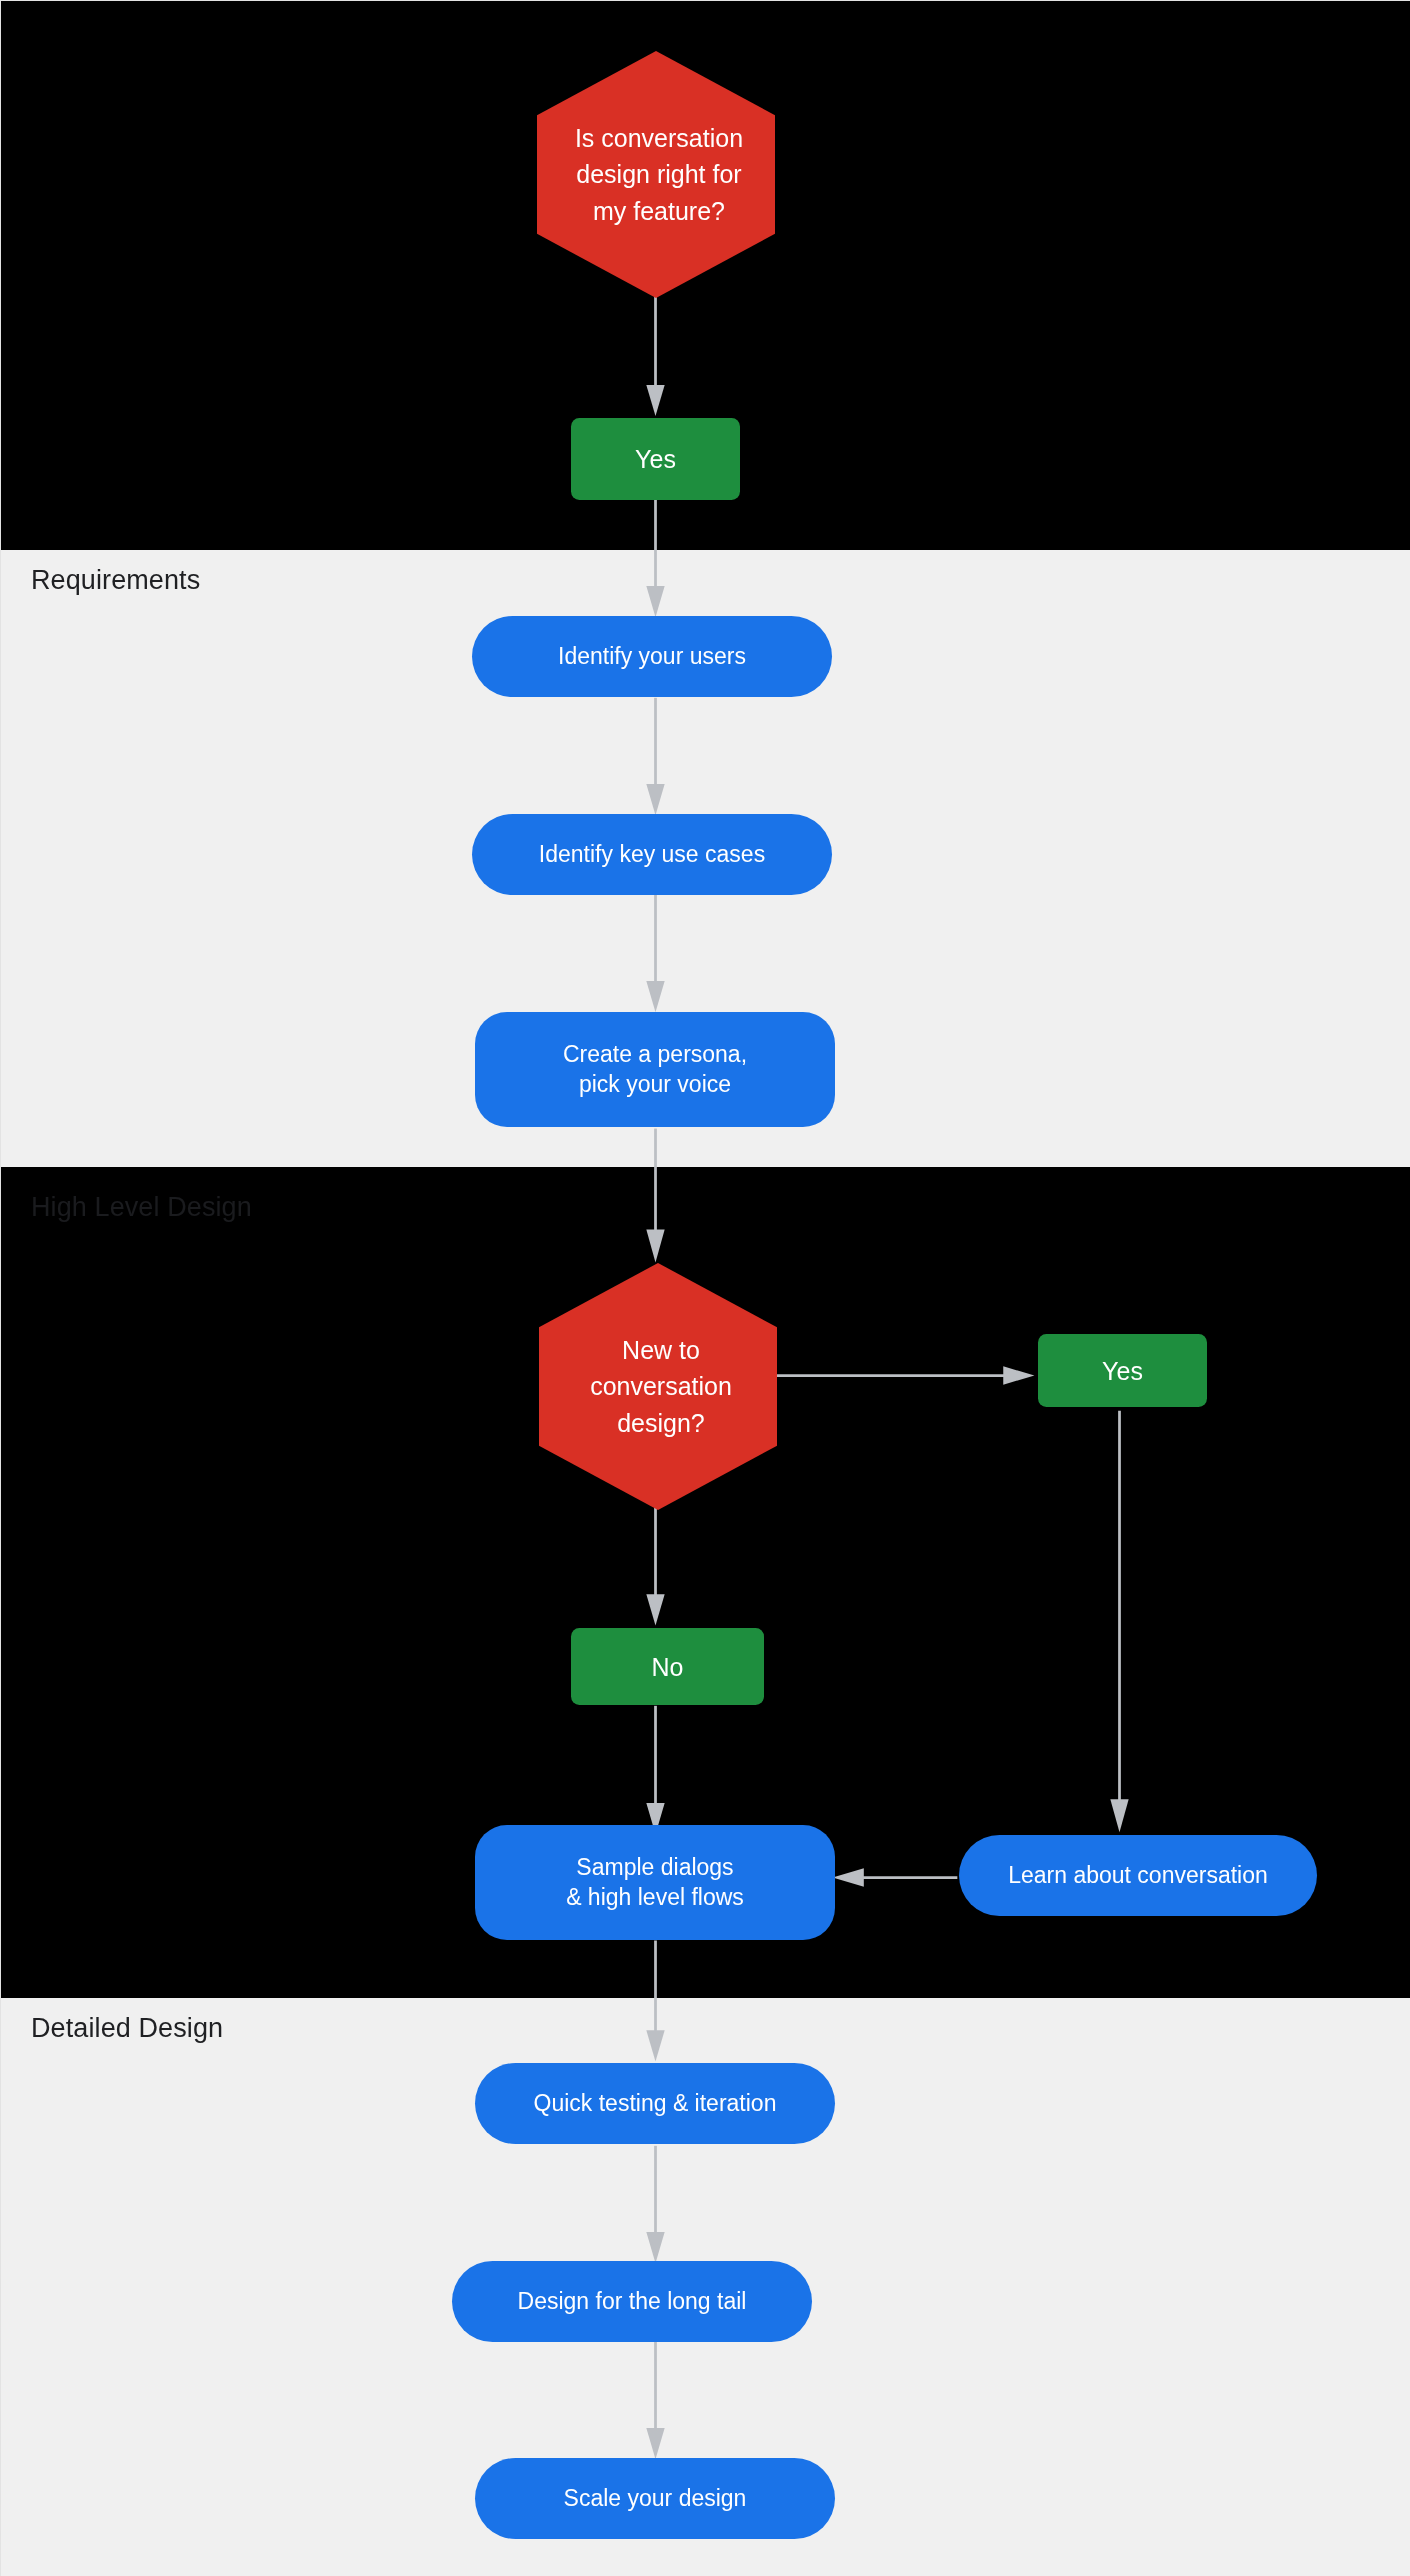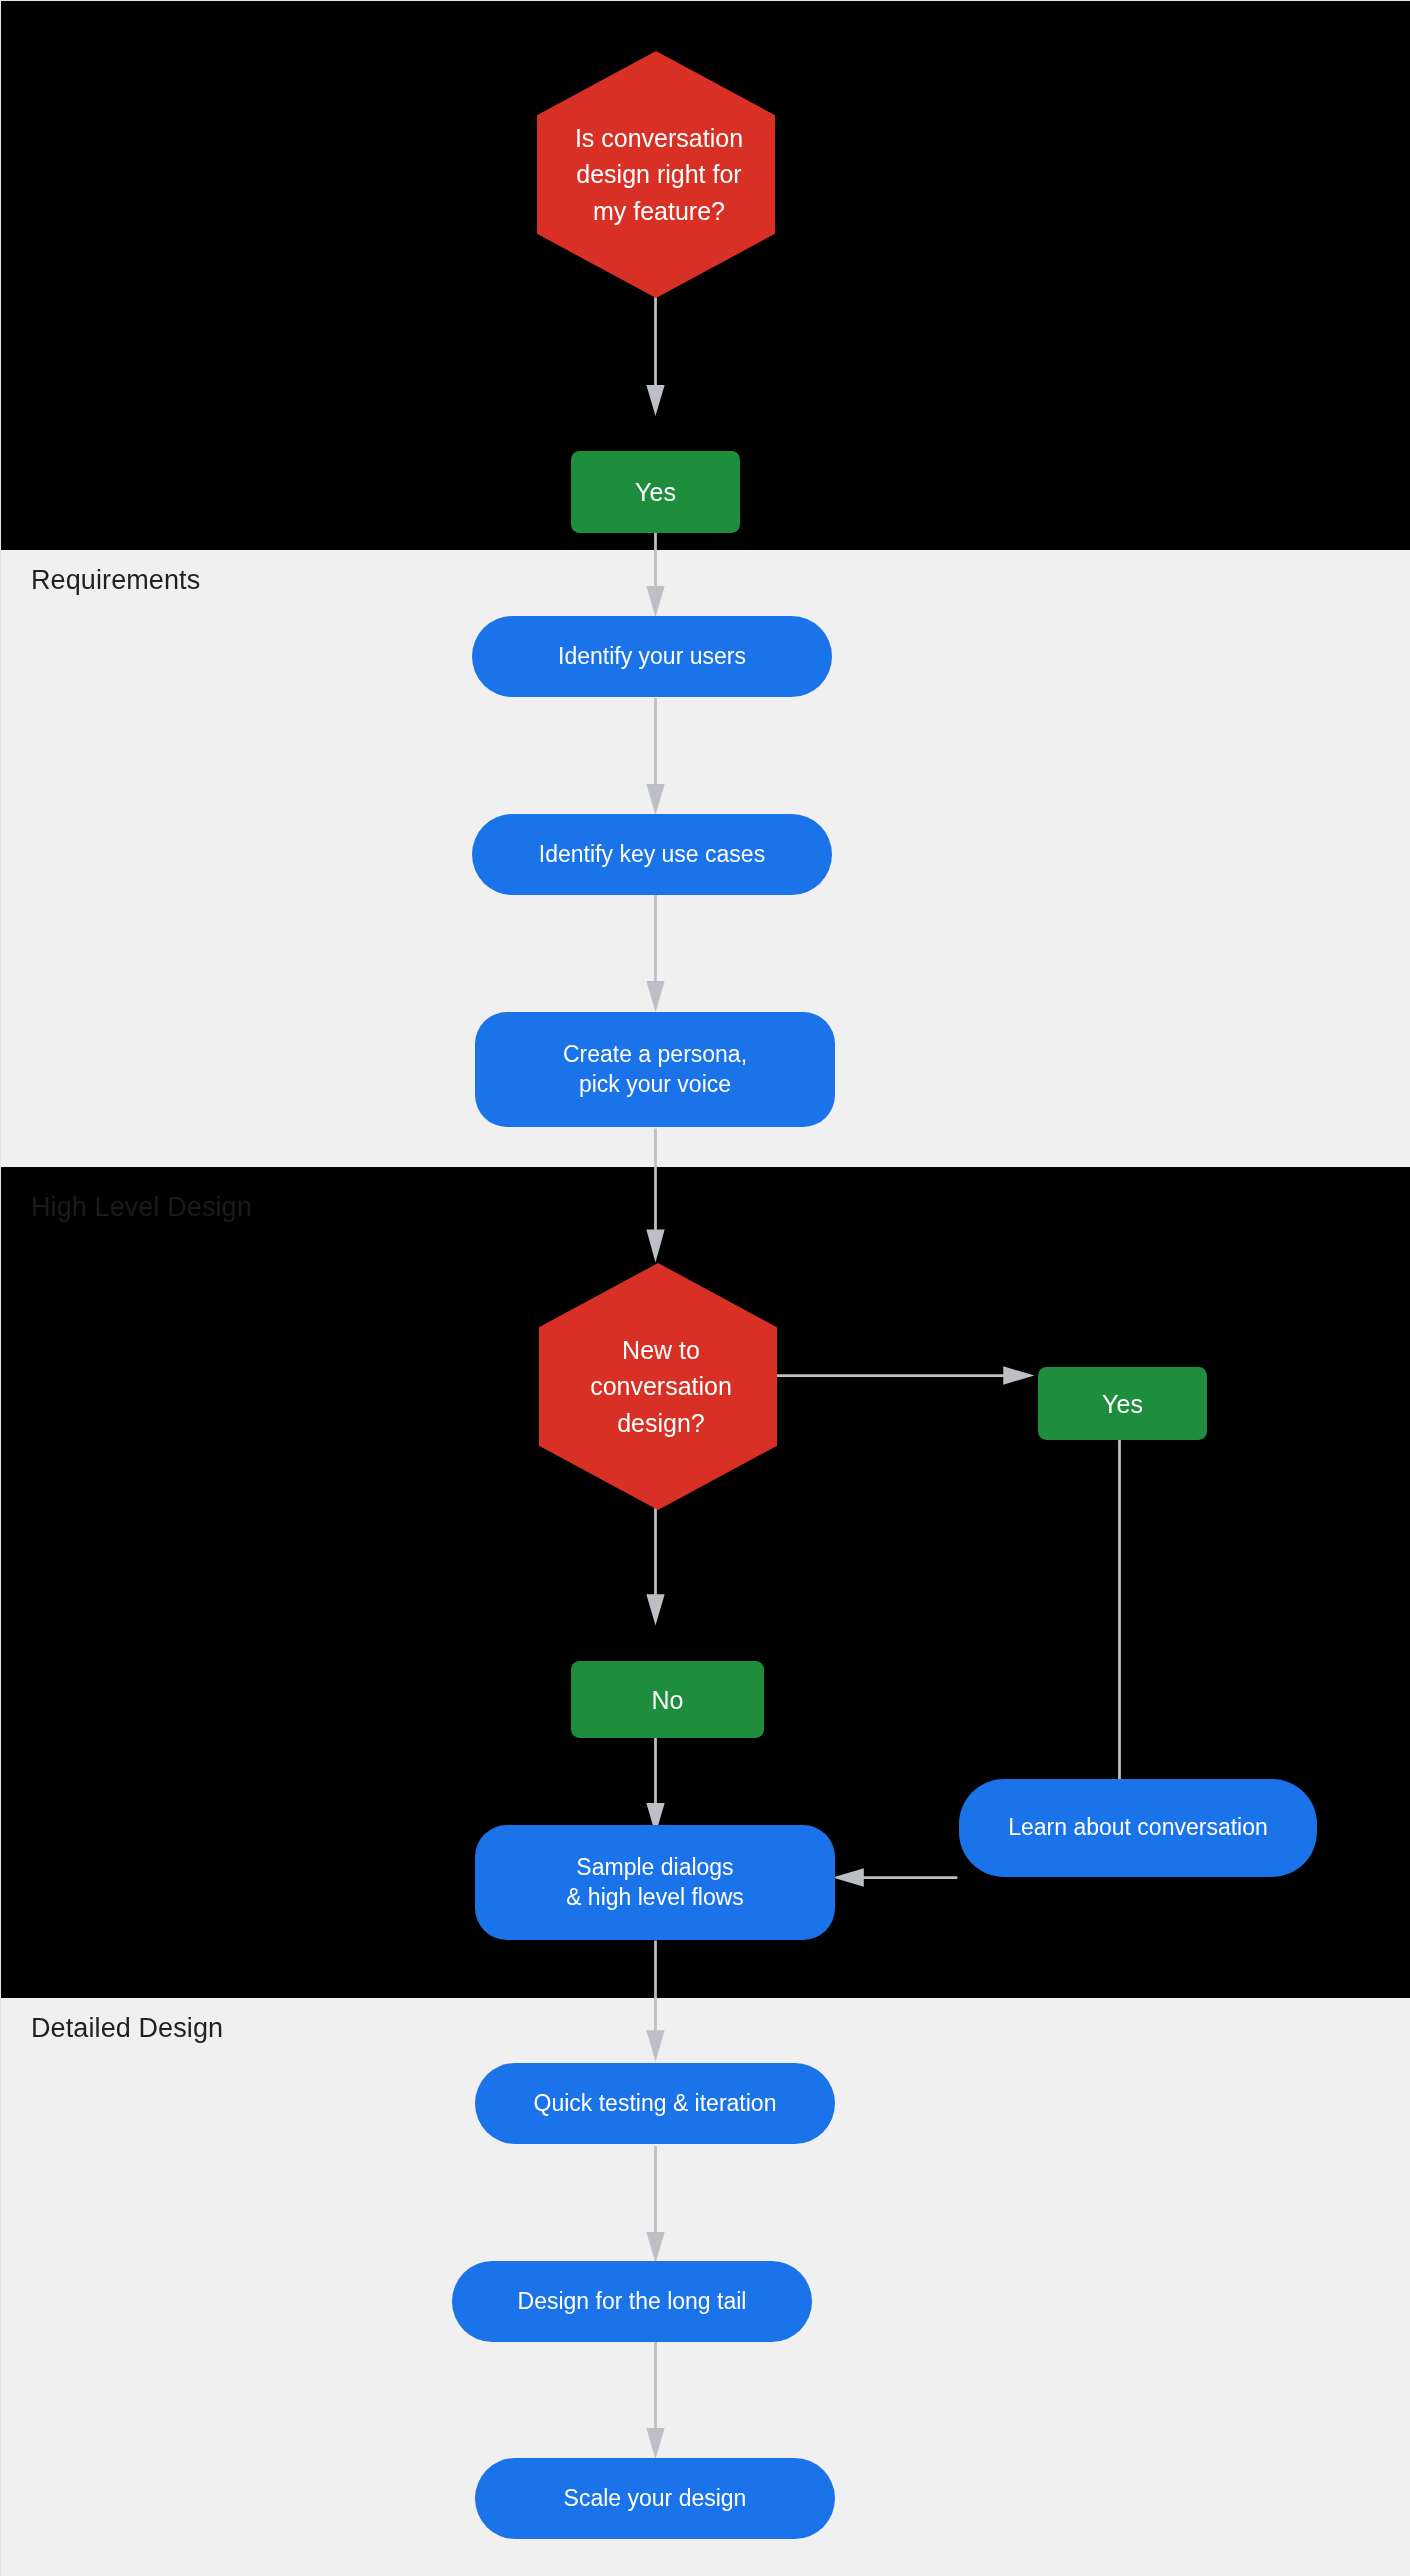--- a/index.html
+++ b/index.html
@@ -55,21 +55,20 @@
     font-size: 23px;
     border-radius: 45px;
     padding: 0 24px;
   }
   .node-pill.two-line { border-radius: 32px; }
 
   .node-rect {
     background: #1e8e3e;
     font-size: 25px;
     border-radius: 8.4px;
-    margin-top: 33px;
   }
 
   .node-hex {
     background: #d93025;
     font-size: 25px;
     clip-path: polygon(50% 0%, 100% 26%, 100% 74%, 50% 100%, 0% 74%, 0% 26%);
     padding-left: 6px;
   }
   .node-hex .hex-text {
     padding: 0 16.7px;
@@ -223,21 +222,21 @@
 
   <div class="node node-rect" style="left:1037px; top:1333px; width:169px; height:73px;">Yes</div>
 
   <div class="node node-rect" style="left:570px; top:1627px; width:193px; height:77px;">No</div>
 
   <div class="node node-pill two-line" style="left:474px; top:1824px; width:360px; height:115px; flex-direction:column;">
     <div>Sample dialogs</div>
     <div>&amp; high level flows</div>
   </div>
 
-  <div class="node node-pill" style="left:958px; top:1778px; width:358px; height:98px;">Learn about conversation</div>
+  <div class="node node-pill" style="left:958px; top:1834px; width:358px; height:81px;">Learn about conversation</div>
 
   <div class="node node-pill" style="left:474px; top:2062px; width:360px; height:81px;">Quick testing &amp; iteration</div>
 
   <div class="node node-pill" style="left:451px; top:2260px; width:360px; height:81px;">Design for the long tail</div>
 
   <div class="node node-pill" style="left:474px; top:2457px; width:360px; height:81px;">Scale your design</div>
 
 </div>
 
 

